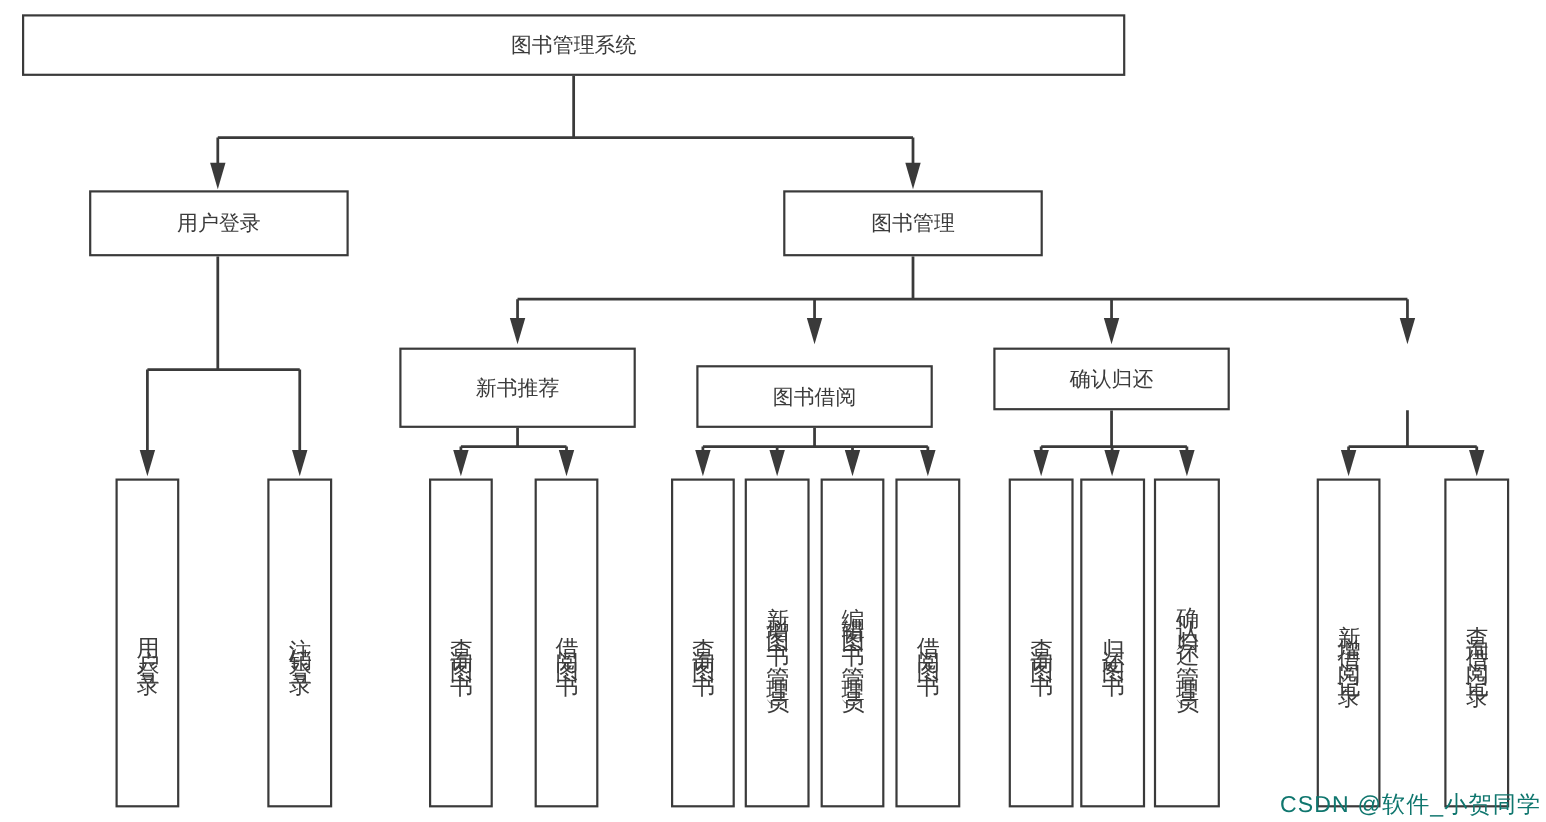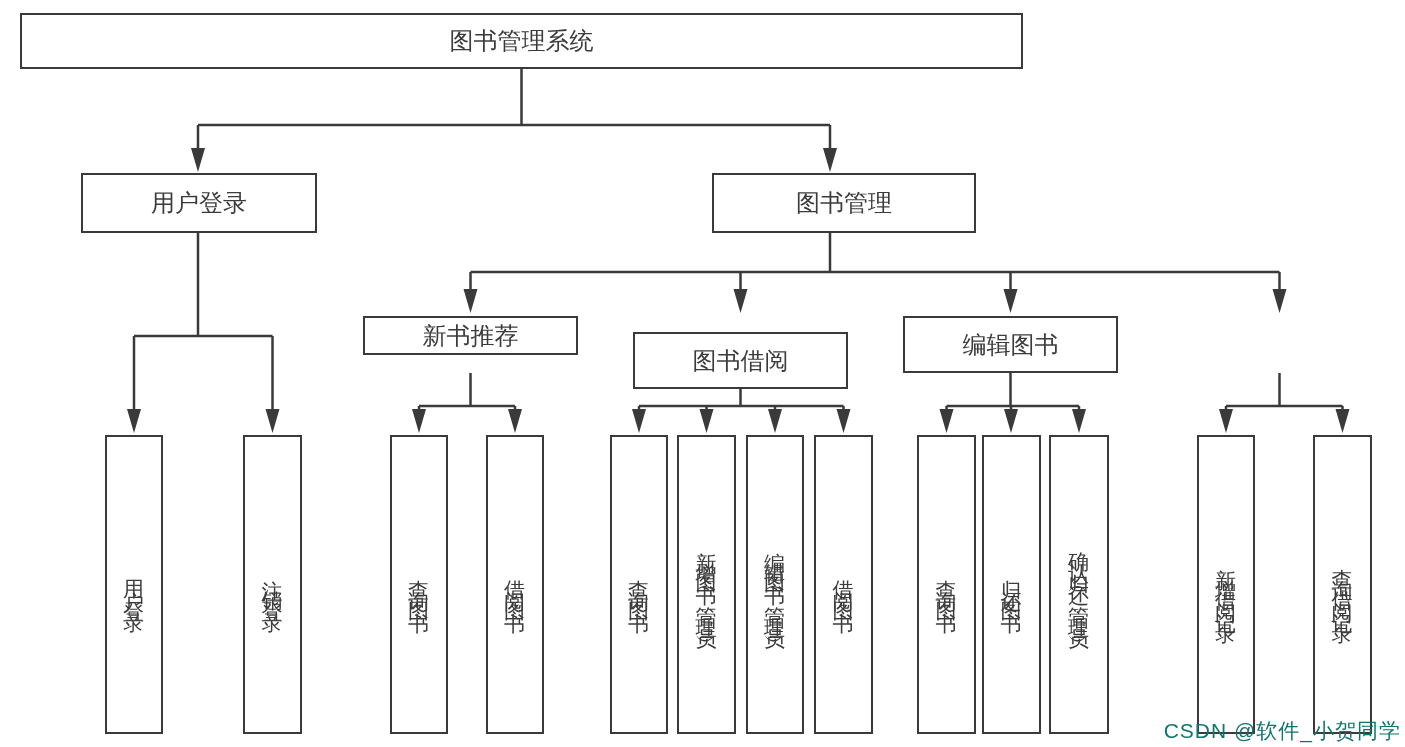--- a/index.html
+++ b/index.html
@@ -13,21 +13,21 @@
   #edges{position:absolute;left:0;top:0;pointer-events:none;}
   #edges path{stroke:#3a3a3a;stroke-width:2.5;fill:none;}
   #edges polygon{fill:#3a3a3a;stroke:none;}
   .node{
     position:absolute;
     box-sizing:border-box;
     border:2.5px solid #3a3a3a;
     background:#ffffff;
     display:flex;align-items:center;justify-content:center;
     color:#3b3b3b;
-    font-size:24px;
+    font-size:19px;
     text-align:center;
     white-space:nowrap;
   }
   .leaf{
     writing-mode:vertical-rl;
     text-orientation:mixed;
     font-size:21px;
     letter-spacing:11px;
     line-height:1;
     white-space:normal;
@@ -85,25 +85,25 @@
     <g>
       <path d="M1279.5 373 V406 M1226 406 H1342.5 M1226 406 V413 M1342.5 406 V413"></path>
       <polygon points="1219,409 1233,409 1226,433"></polygon>
       <polygon points="1335.5,409 1349.5,409 1342.5,433"></polygon>
     </g>
   </svg>
 
   <div class="node" style="left:20px;top:13px;width:1003px;height:56px;">图书管理系统</div>
 
   <div class="node" style="left:81px;top:173px;width:236px;height:60px;">用户登录</div>
-  <div class="node" style="left:712px;top:173px;width:264px;height:60px;">图书管理</div>
+  <div class="node" style="left:712px;top:173px;width:236px;height:60px;">图书管理</div>
 
-  <div class="node" style="left:363px;top:316px;width:215px;height:39px;">新书推荐</div>
+  <div class="node" style="left:363px;top:316px;width:215px;height:73px;">新书推荐</div>
   <div class="node" style="left:633px;top:332px;width:215px;height:57px;">图书借阅</div>
-  <div class="node" style="left:903px;top:316px;width:215px;height:57px;">编辑图书</div>
+  <div class="node" style="left:903px;top:316px;width:215px;height:57px;">确认归还</div>
 
   <div class="node leaf" style="left:105px;top:435px;width:58px;height:299px;">用户登录</div>
   <div class="node leaf" style="left:243px;top:435px;width:59px;height:299px;">注销登录</div>
 
   <div class="node leaf" style="left:390px;top:435px;width:58px;height:299px;">查询图书</div>
   <div class="node leaf" style="left:486px;top:435px;width:58px;height:299px;">借阅图书</div>
 
   <div class="node leaf" style="left:610px;top:435px;width:58px;height:299px;">查询图书</div>
   <div class="node leaf" style="left:677px;top:435px;width:59px;height:299px;">新增图书（管理员）</div>
   <div class="node leaf" style="left:746px;top:435px;width:58px;height:299px;">编辑图书（管理员）</div>

